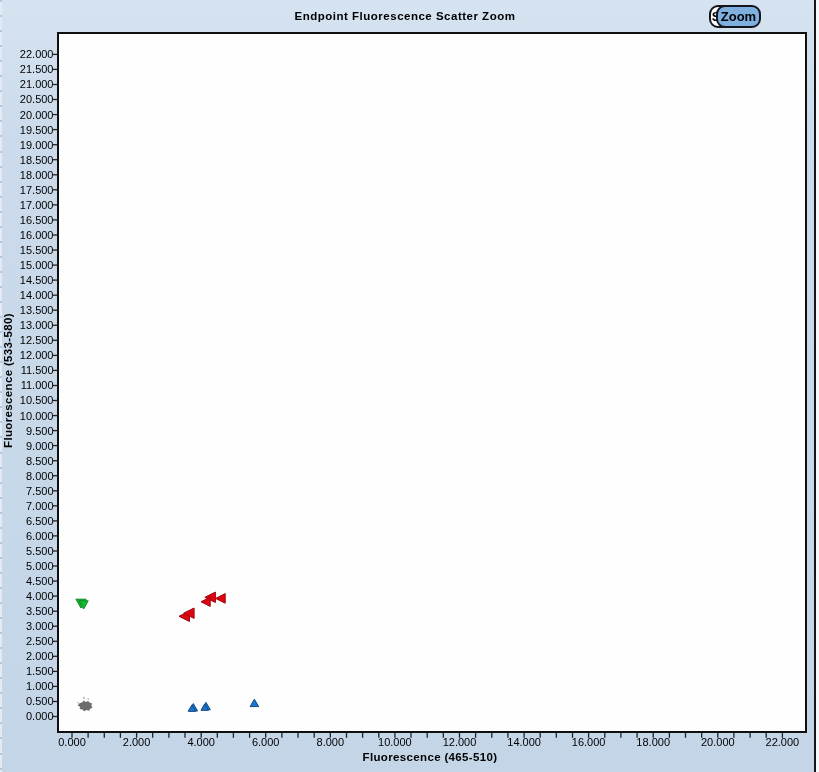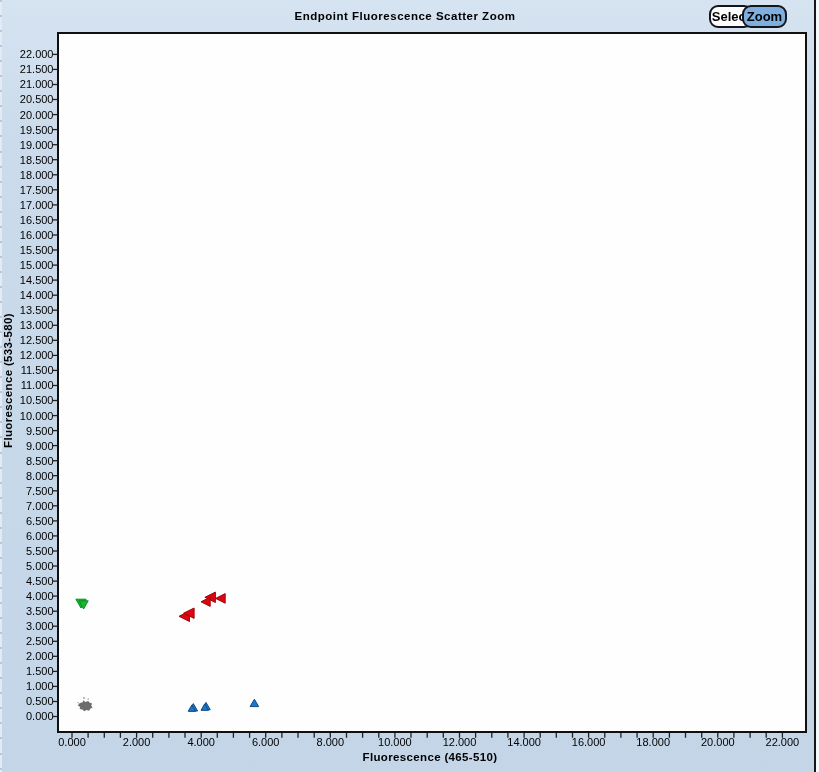--- a/index.html
+++ b/index.html
@@ -6,21 +6,21 @@
     font-family:"Liberation Sans",sans-serif;
     background:linear-gradient(180deg,#D6E3F1 0%,#CBDBEB 18%,#C3D5E7 100%);}
   .plot{position:absolute;left:57px;top:32px;width:750px;height:701px;
     box-sizing:border-box;border:2px solid #101010;background:#FEFEFE;}
   .title{position:absolute;left:0;top:10px;width:810px;text-align:center;
     font-size:11.5px;font-weight:bold;color:#000;letter-spacing:.5px;}
   .btn{position:absolute;top:5px;height:23px;box-sizing:border-box;
     border:2px solid #15151c;border-radius:9px;font-weight:bold;font-size:13px;
     color:#000;text-align:center;line-height:19px;}
   .sel{left:709px;width:44px;background:#FDFDFD;}
-  .zoom{left:716px;width:45px;background:#7EAFDF;margin-left:26px;}
+  .zoom{left:716px;width:45px;background:#7EAFDF;}
   .rline{position:absolute;left:814px;top:0;width:2px;height:772px;background:#15151a;}
   .rstrip{position:absolute;left:816px;top:0;width:3px;height:772px;background:#F6F8FA;}
   .lstrip{position:absolute;left:0;top:0;width:2px;height:772px;background:repeating-linear-gradient(180deg,#B9C8D9 0px,#B9C8D9 2px,#E3EAF3 2px,#E3EAF3 15.05px);}
   svg{position:absolute;left:0;top:0;}
   text{fill:#000;font-family:"Liberation Sans",sans-serif;}
 </style></head>
 <body>
 <div class="plot"></div>
 <div class="title">Endpoint Fluorescence Scatter Zoom</div>
 <div class="btn sel">Select</div>

